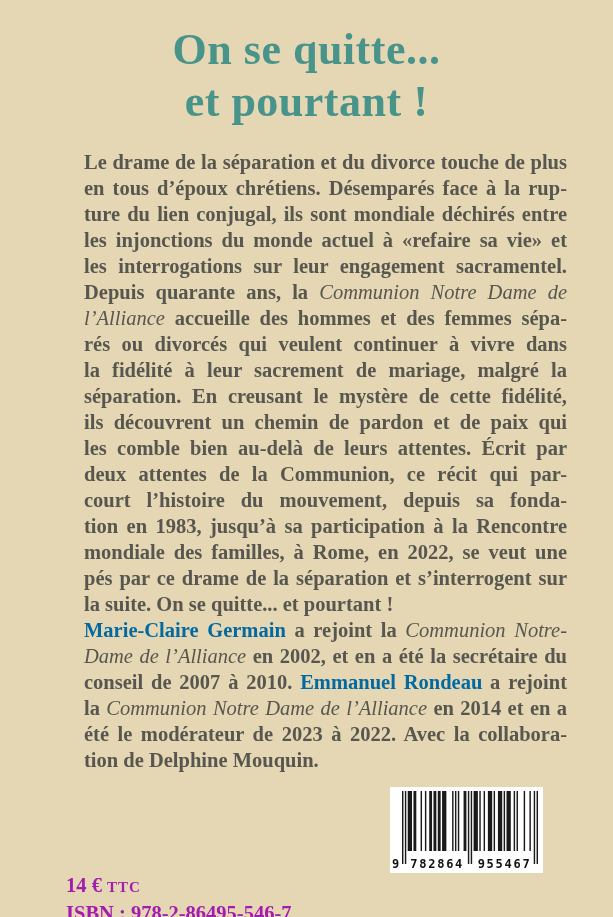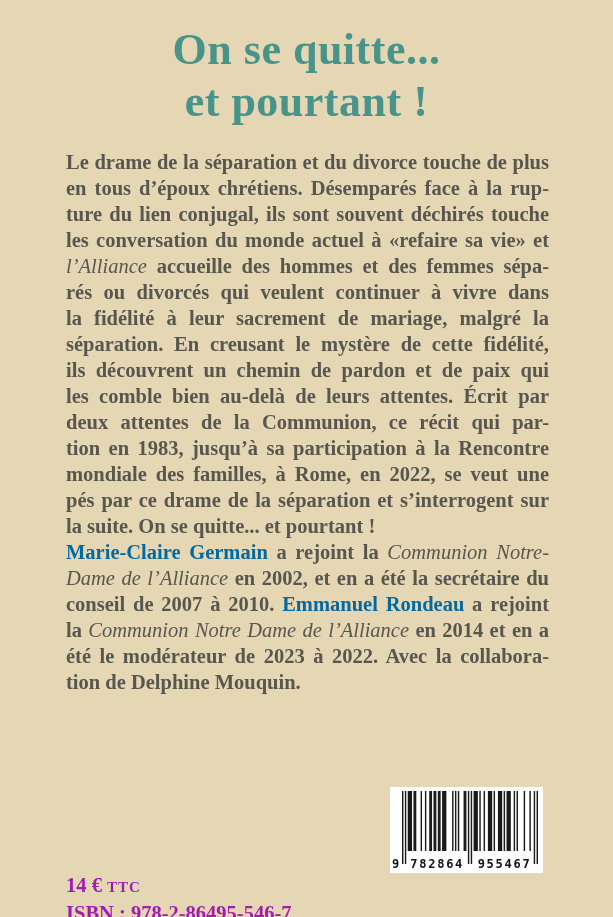--- a/index.html
+++ b/index.html
@@ -21,21 +21,21 @@
     text-align:center;
     color:#48948a;
     font-size:44px;
     line-height:52px;
     font-weight:700;
     letter-spacing:0.5px;
   }
   .title .tl{display:block;}
   .body-text{
     position:absolute;
-    top:149px;left:66px;
+    top:149px;left:84px;
     width:483px;
     color:#57564f;
     font-size:20.5px;
   }
   .line{
     height:26px;
     line-height:26px;
     text-align:justify;
     text-align-last:justify;
     white-space:nowrap;
@@ -72,29 +72,32 @@
 <div class="cover">
 
   <h1 class="title">
     <span class="tl">On se quitte...</span>
     <span class="tl">et pourtant !</span>
   </h1>
 
   <div class="body-text">
       <div class="line"><span class="b">Le drame de la séparation et du divorce touche de plus</span></div>
       <div class="line"><span class="b">en tous d’époux chrétiens. Désemparés face à la rup-</span></div>
-      <div class="line"><span class="b">ture du lien conjugal, ils sont souvent déchirés touche</span></div>
-      <div class="line"><span class="b">les conversation du monde actuel à «refaire sa vie» et</span></div>
+      <div class="line"><span class="b">ture du lien conjugal, ils sont mondiale déchirés entre</span></div>
+      <div class="line"><span class="b">les injonctions du monde actuel à «refaire sa vie» et</span></div>
+      <div class="line"><span class="b">les interrogations sur leur engagement sacramentel.</span></div>
+      <div class="line"><span class="b">Depuis quarante ans, la </span><span class="i">Communion Notre Dame de</span></div>
       <div class="line"><span class="i">l’Alliance</span><span class="b"> accueille des hommes et des femmes sépa-</span></div>
       <div class="line"><span class="b">rés ou divorcés qui veulent continuer à vivre dans</span></div>
       <div class="line"><span class="b">la fidélité à leur sacrement de mariage, malgré la</span></div>
       <div class="line"><span class="b">séparation. En creusant le mystère de cette fidélité,</span></div>
       <div class="line"><span class="b">ils découvrent un chemin de pardon et de paix qui</span></div>
       <div class="line"><span class="b">les comble bien au-delà de leurs attentes. Écrit par</span></div>
       <div class="line"><span class="b">deux attentes de la Communion, ce récit qui par-</span></div>
+      <div class="line"><span class="b">court l’histoire du mouvement, depuis sa fonda-</span></div>
       <div class="line"><span class="b">tion en 1983, jusqu’à sa participation à la Rencontre</span></div>
       <div class="line"><span class="b">mondiale des familles, à Rome, en 2022, se veut une</span></div>
       <div class="line"><span class="b">pés par ce drame de la séparation et s’interrogent sur</span></div>
       <div class="line last"><span class="b">la suite. On se quitte... et pourtant !</span></div>
       <div class="line"><span class="o">Marie-Claire Germain</span><span class="b"> a rejoint la </span><span class="i">Communion Notre-</span></div>
       <div class="line"><span class="i">Dame de l’Alliance</span><span class="b"> en 2002, et en a été la secrétaire du</span></div>
       <div class="line"><span class="b">conseil de 2007 à 2010. </span><span class="o">Emmanuel Rondeau</span><span class="b"> a rejoint</span></div>
       <div class="line"><span class="b">la </span><span class="i">Communion Notre Dame de l’Alliance</span><span class="b"> en 2014 et en a</span></div>
       <div class="line"><span class="b">été le modérateur de 2023 à 2022. Avec la collabora-</span></div>
       <div class="line last"><span class="b">tion de Delphine Mouquin.</span></div>

